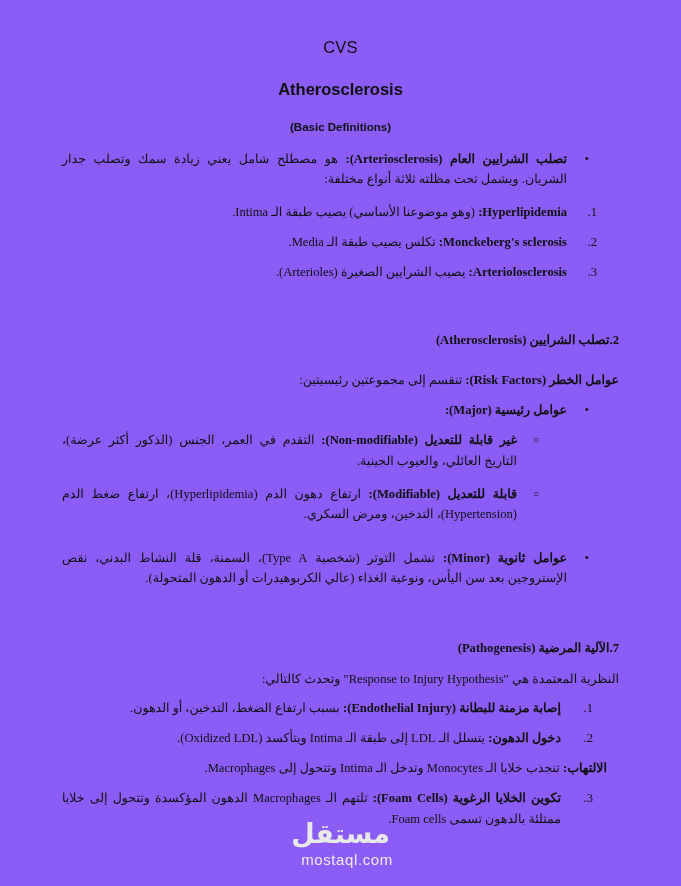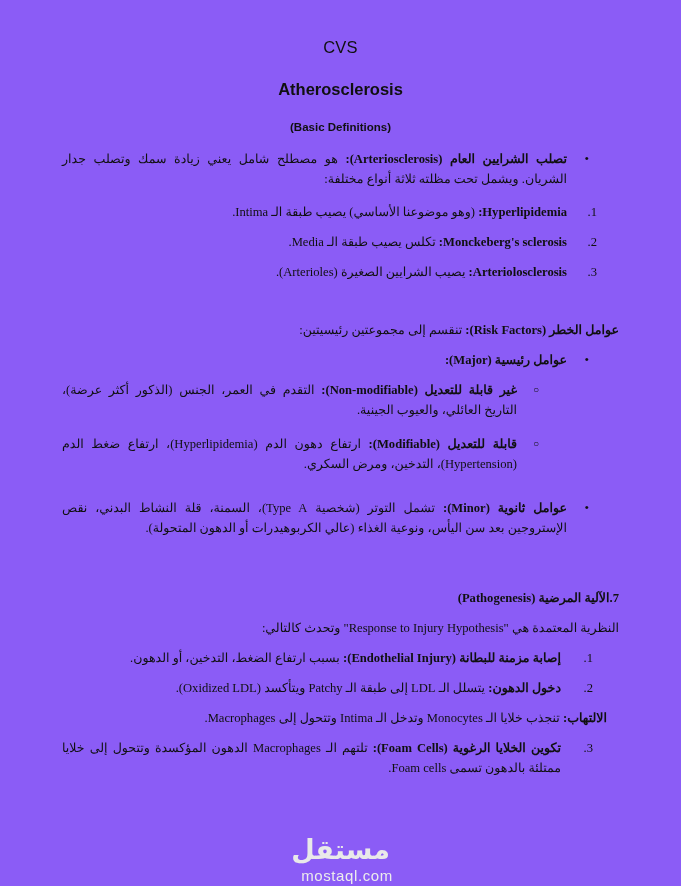--- a/index.html
+++ b/index.html
@@ -160,21 +160,21 @@
   }
 
   .spacer-lg { height: 18px; }
   .spacer-md { height: 10px; }
 
   
   .watermark {
     position: absolute;
     left: 0;
     right: 0;
-    bottom: 2px;
+    bottom: 18px;
     text-align: center;
     pointer-events: none;
     user-select: none;
   }
   .watermark .wm-ar {
     font-family: "Liberation Sans", "DejaVu Sans", sans-serif;
     font-size: 27px;
     font-weight: 700;
     color: #e9e9e9;
     letter-spacing: 1px;
@@ -221,20 +221,21 @@
         <span class="b">Monckeberg's sclerosis:</span><span> تكلس يصيب طبقة الـ Media.</span>
       </li>
       <li>
         <span class="marker">.3</span>
         <span class="b">Arteriolosclerosis:</span><span> يصيب الشرايين الصغيرة (Arterioles).</span>
       </li>
     </ol>
 
     <div class="spacer-lg"></div>
 
+    <div class="sec-head">2.تصلب الشرايين (Atherosclerosis)</div>
 
 
     <div class="spacer-md"></div>
 
     <p class="para"><span class="b">عوامل الخطر (Risk Factors):</span><span> تنقسم إلى مجموعتين رئيسيتين:</span></p>
 
     <ul class="bullist">
       <li>
         <span class="marker">•</span>
         <span class="b">عوامل رئيسية (Major):</span>
@@ -267,21 +268,21 @@
 
     <p class="para">النظرية المعتمدة هي "Response to Injury Hypothesis" وتحدث كالتالي:</p>
 
     <ol class="numlist deep">
       <li>
         <span class="marker">.1</span>
         <span class="b">إصابة مزمنة للبطانة (Endothelial Injury):</span><span> بسبب ارتفاع الضغط، التدخين، أو الدهون.</span>
       </li>
       <li>
         <span class="marker">.2</span>
-        <span class="b">دخول الدهون:</span><span> يتسلل الـ LDL إلى طبقة الـ Patchy ويتأكسد (Oxidized LDL).</span>
+        <span class="b">دخول الدهون:</span><span> يتسلل الـ LDL إلى طبقة الـ Intima ويتأكسد (Oxidized LDL).</span>
       </li>
     </ol>
 
     <p class="plain-indent"><span class="b">الالتهاب:</span><span> تنجذب خلايا الـ Monocytes وتدخل الـ Intima وتتحول إلى Macrophages.</span></p>
 
     <ol class="numlist deep">
       <li>
         <span class="marker">.3</span>
         <span class="b">تكوين الخلايا الرغوية (Foam Cells):</span><span> تلتهم الـ Macrophages الدهون المؤكسدة وتتحول إلى خلايا ممتلئة بالدهون تسمى Foam cells.</span>
       </li>

